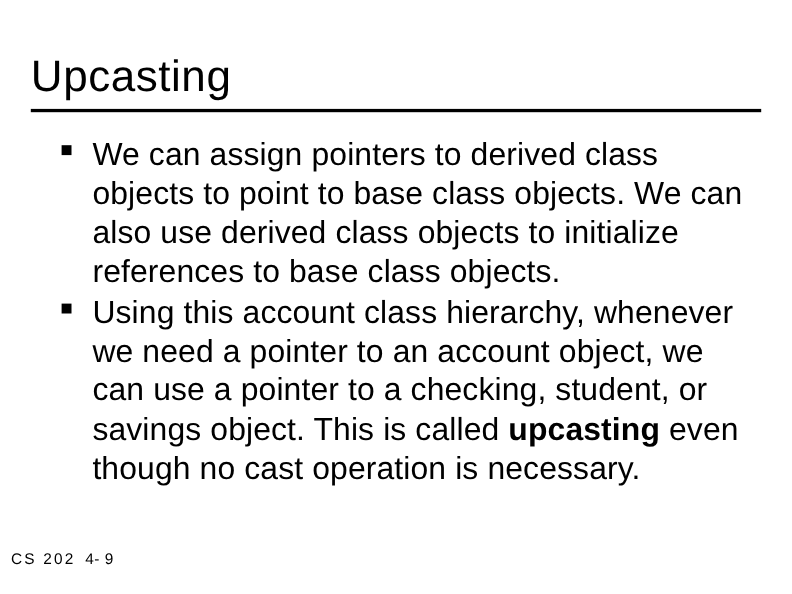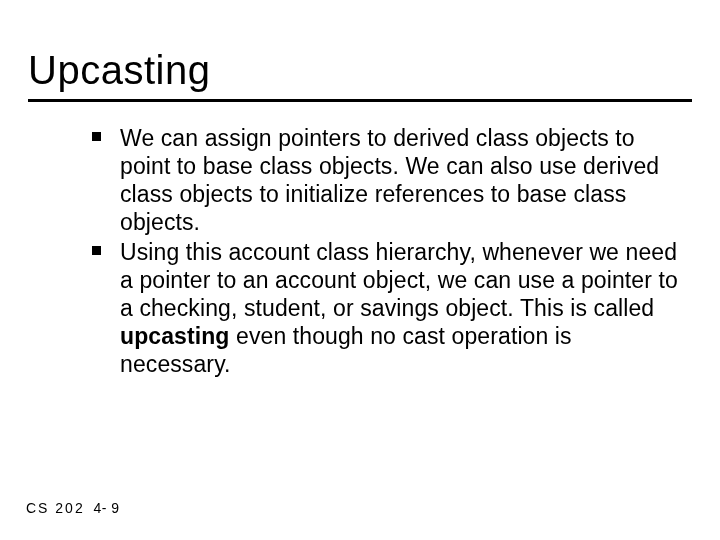--- a/index.html
+++ b/index.html
@@ -29,37 +29,36 @@
     margin: 0 0 22px 0;
     width: 100%;
   }
   .bullets {
     list-style: none;
     padding-left: 56px;
     padding-right: 10px;
   }
   .bullets li {
     position: relative;
-    font-size: 23px;
+    font-size: 29px;
     line-height: 1.22;
     margin-bottom: 2px;
     letter-spacing: 0.1px;
-    margin-left: 36px;
   }
   .bullets li .marker {
     position: absolute;
     left: -28px;
     top: 8px;
     width: 9px;
     height: 9px;
     background: #000;
   }
   .footer {
     position: absolute;
-    left: 26px;
+    left: 10px;
     bottom: 24px;
     font-size: 14px;
     letter-spacing: 0.5px;
   }
   .sp { letter-spacing: 2px; }
   b { font-weight: bold; }
 </style>
 </head>
 <body>
 

